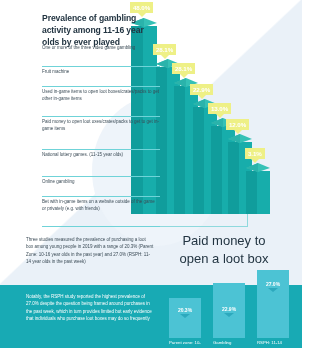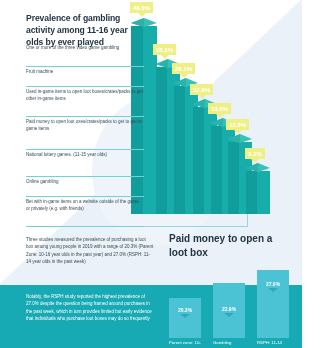--- a/index.html
+++ b/index.html
@@ -18,21 +18,21 @@
     position:absolute; left:0; top:0; width:302px; height:285px;
     background:linear-gradient(to bottom right, transparent 49.6%, #eaf1f8 50%);
     z-index:0;
   }
   .bg-ellipse {
     position:absolute; left:92px; top:96px; width:130px; height:150px;
     border-radius:50%; background:#eef4fa; z-index:0;
   }
 
   
-  .top { position:absolute; left:0; top:0; width:302px; height:285px; z-index:3; }
+  .top { position:absolute; left:16px; top:0; width:302px; height:285px; z-index:3; }
 
   .title {
     position:absolute; left:26px; top:13px; width:112px;
     font-size:8.6px; font-weight:bold; line-height:1.38; color:#233542;
     letter-spacing:-0.1px;
   }
 
   .labels { position:absolute; left:26px; top:45px; width:118px; }
   .label-row { position:relative; }
   .label-row .txt {
@@ -83,21 +83,21 @@
   
   .para {
     position:absolute; left:26px; top:236px; width:128px;
     font-size:4.5px; line-height:1.62; color:#3a4a55; z-index:5;
   }
 
   
   .mini { position:absolute; left:162px; top:232px; width:140px; height:116px; z-index:5; }
   .mini-title {
     position:absolute; left:7px; top:0; width:110px;
-    font-size:10px; font-weight:bold; line-height:1.35; color:#233542;
+    font-size:13px; font-weight:normal; line-height:1.35; color:#233542;text-align:center;
   }
   .mini-bars { position:absolute; left:7px; top:28px; width:128px; height:78px; }
   .mbar { position:absolute; bottom:0; width:32px; background:#4cc3d4; }
   .mbar .mval {
     position:absolute; left:0; width:100%; text-align:center;
     font-size:5px; font-weight:bold; color:#ffffff;
   }
   .mbar .notch {
     position:absolute; left:50%; transform:translateX(-50%);
     width:0; height:0; border-left:5px solid transparent;

